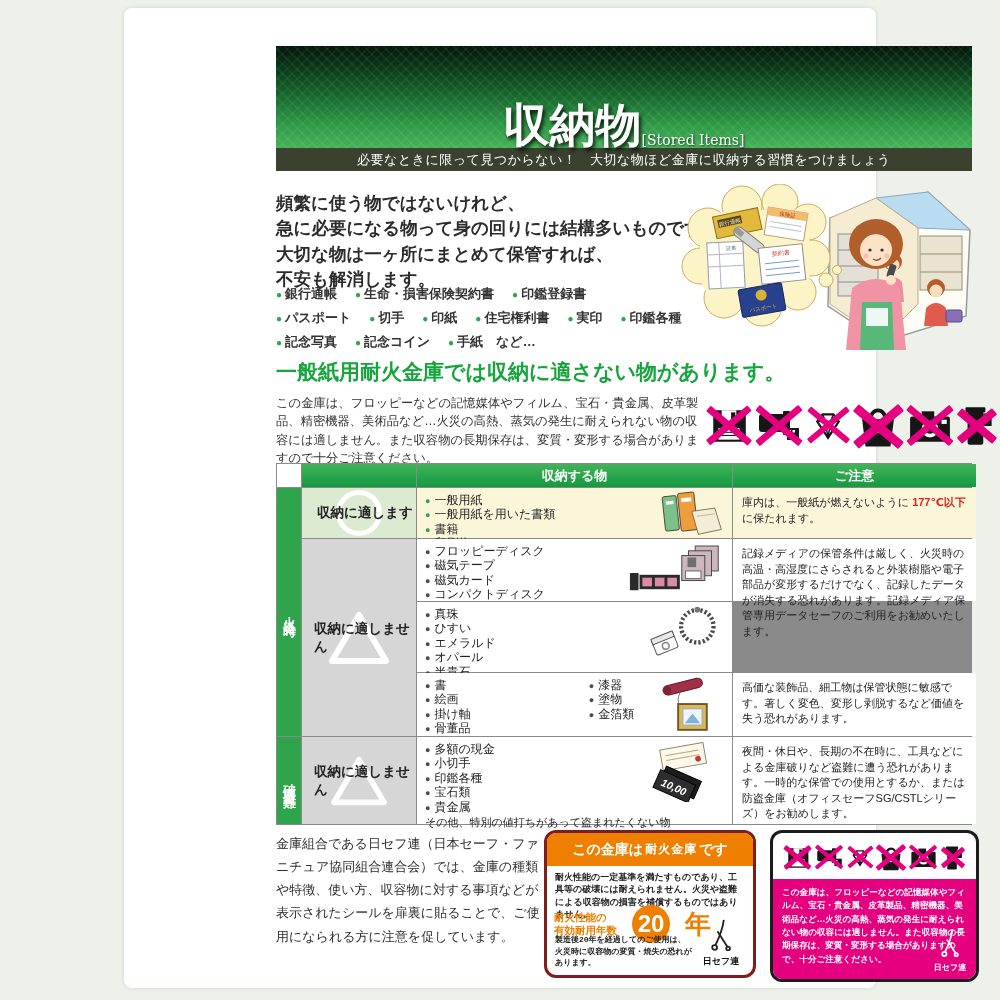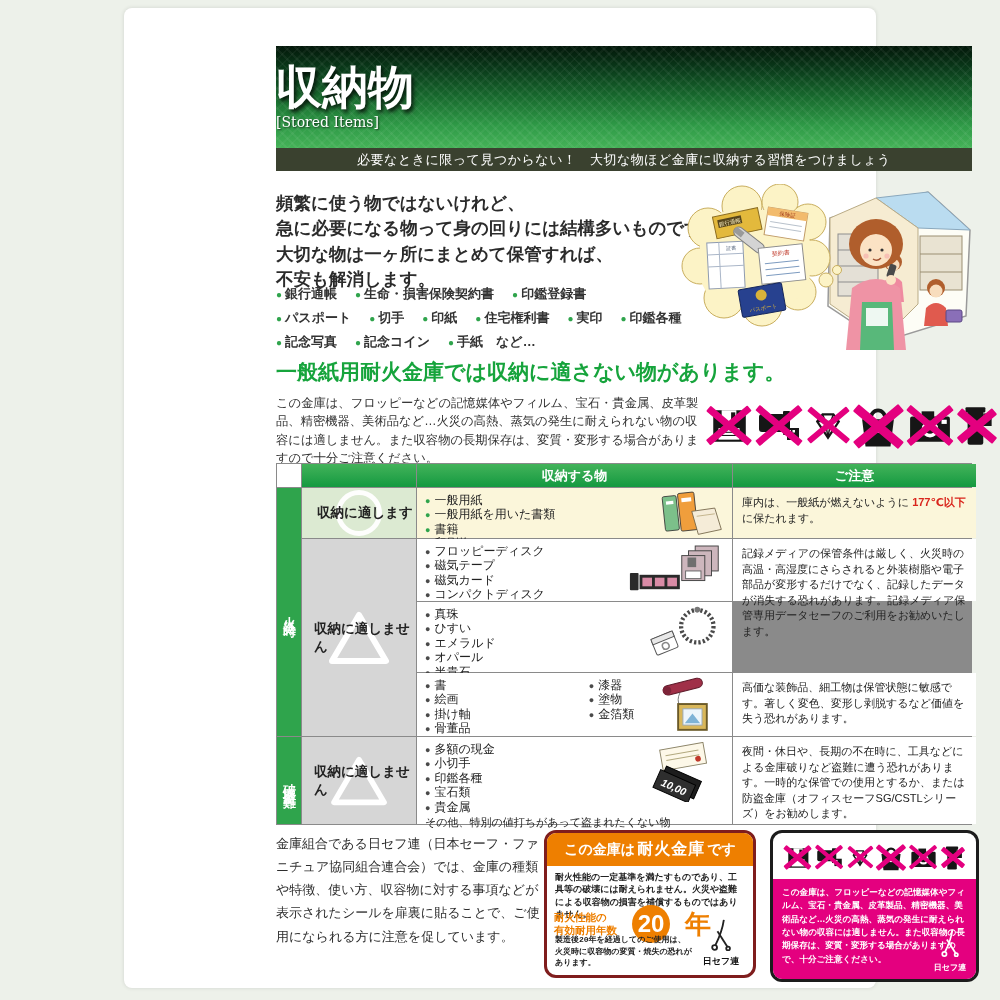--- a/index.html
+++ b/index.html
@@ -7,21 +7,21 @@
   body { background:#edf1ea; font-family:"Liberation Sans","DejaVu Sans",sans-serif; position:relative; color:#222; }
   .panel { position:absolute; left:124px; top:8px; width:752px; height:980px; background:#ffffff; border-radius:8px; box-shadow:0 0 4px rgba(0,0,0,.12); }
 
   
   .banner { position:absolute; left:152px; top:38px; width:696px; height:125px; }
   .banner-green { height:102px;
     background:
       repeating-linear-gradient(45deg, rgba(255,255,255,.05) 0 2px, transparent 2px 7px),
       repeating-linear-gradient(-45deg, rgba(255,255,255,.04) 0 2px, transparent 2px 7px),
       linear-gradient(180deg,#03180a 0%,#0a3a1a 22%,#186a2e 50%,#2f9a47 78%,#45b258 100%);
-    display:flex; flex-direction:column; align-items:flex-start; justify-content:center; }
+    display:flex; align-items:flex-end; justify-content:center; }
   .banner-title { font-family:"DejaVu Serif","Liberation Serif",serif; font-weight:bold; font-size:46px; color:#fff; text-shadow:2px 3px 4px rgba(0,0,0,.85); line-height:1; }
   .banner-sub { font-family:"DejaVu Serif","Liberation Serif",serif; font-size:14px; color:#fff; margin-top:4px; text-shadow:1px 1px 2px rgba(0,0,0,.7); }
   .banner-tagline { height:23px; background:#3a412f; color:#fff; font-size:13px; display:flex; align-items:center; justify-content:center; letter-spacing:.5px; }
 
   
   .intro { position:absolute; left:152px; top:183px; width:440px; font-size:17.5px; font-weight:bold; color:#2b2b2b; line-height:1.45; white-space:nowrap; }
   .bullets { position:absolute; left:152px; width:470px; display:flex; flex-wrap:nowrap; gap:0 18px; }
   .b1 { top:277px; } .b2 { top:301px; } .b3 { top:325px; }
   .ib { display:inline-flex; align-items:baseline; gap:3px; font-size:13px; font-weight:bold; color:#333; white-space:nowrap; }
   .ib .dot { color:#2fa44c; font-size:10px; }
@@ -64,21 +64,21 @@
   .twocol { display:flex; gap:34px; }
   .ccell { padding:7px 9px; font-size:11px; line-height:1.42; color:#222; }
   .em-red { color:#d9251c; font-weight:bold; }
   .cell-art { position:absolute; right:8px; top:50%; transform:translateY(-50%); }
 
   
   .foot-left { position:absolute; left:152px; top:824px; width:268px; font-size:13px; line-height:1.78; color:#2e2e2e; }
 
   .fbox { position:absolute; left:420px; top:822px; width:212px; height:148px; background:#fff; border:3px solid #7f1d1d; border-radius:12px; overflow:hidden; }
   .fbox-head { height:33px; background:#ee7f00; color:#fff; display:flex; align-items:center; justify-content:center; gap:2px; font-weight:bold; }
-  .fbox-head .pre,.fbox-head .post { font-size:14px; } .fbox-head .em { font-size:16px; letter-spacing:1px; }
+  .fbox-head .pre,.fbox-head .post { font-size:14px; } .fbox-head .em { font-size:12px; letter-spacing:1px; }
   .fbox-body { padding:5px 8px 0; font-size:9px; line-height:1.38; color:#222; font-weight:bold; }
   .years { position:absolute; left:7px; top:72px; display:flex; align-items:center; gap:15px; }
   .years-lbl { color:#ee7f00; font-weight:bold; font-size:10.5px; line-height:1.25; }
   .years-circ { width:38px; height:38px; border-radius:50%; background:#ee7f00; color:#fff; font-weight:bold; font-size:24px; display:flex; align-items:center; justify-content:center; }
   .years-unit { color:#ee7f00; font-weight:bold; font-size:26px; }
   .fbox-note { position:absolute; left:8px; bottom:7px; width:138px; font-size:8px; line-height:1.4; color:#222; font-weight:bold;font-family:Liberation Mono, monospace; }
   .fbox-logo { position:absolute; right:7px; bottom:7px; width:50px; text-align:center; }
   .fbox-logo .org { font-size:9px; font-weight:bold; color:#111; }
 
   .pbox { position:absolute; left:646px; top:822px; width:209px; height:152px; background:#fff; border:3px solid #1c1c1c; border-radius:12px; overflow:hidden; }

